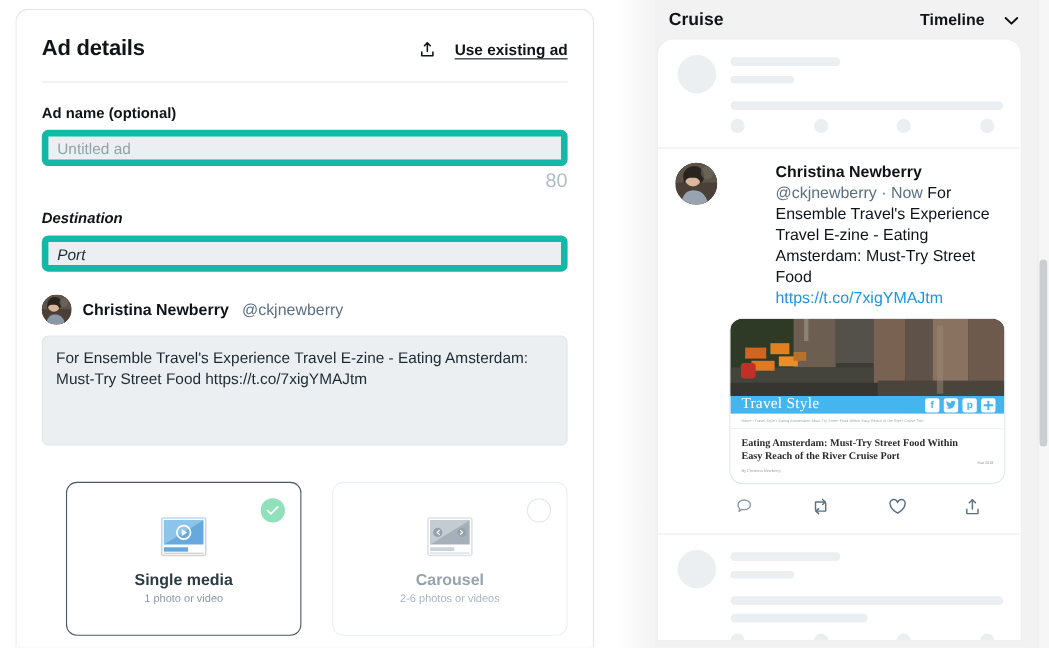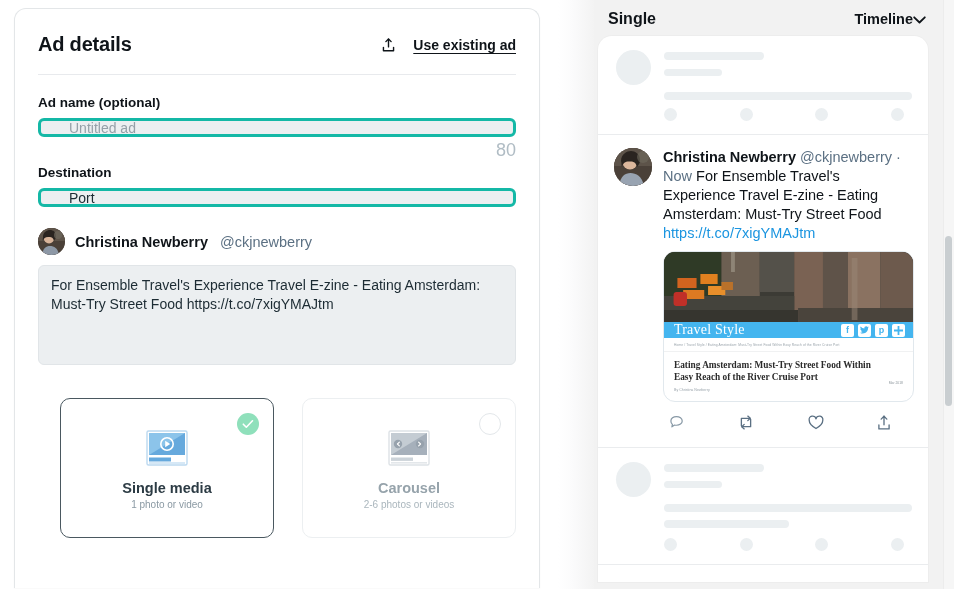--- a/index.html
+++ b/index.html
@@ -66,40 +66,40 @@
   }
   .divider { height: 1px; background: #e8eaed; margin: 0 0 20px 0; }
 
   .field-label {
     font-size: 13.5px;
     font-weight: bold;
     color: #0f1419;
     margin-bottom: 8px;
   }
   .input-box {
-    height: 19px;
+    height: 33px;
     background: #eceff1;
-    border: 3px solid #14b8a6;
+    border: 6px solid #14b8a6;
     border-radius: 6px;
     display: flex;
     align-items: center;
-    padding: 0 28px;
+    padding: 0 8px;
     font-size: 14px;
   }
   .input-box.placeholder { color: #95a0a8; }
   .input-box.value { color: #1c2b33; }
   .counter {
     text-align: right;
     font-size: 18px;
     color: #b0bcc4;
     margin-top: 3px;
     margin-bottom: 1px;
   }
   .field-block { margin-bottom: 0; }
-  .field-dest { margin-top: 4px; }
+  .field-dest { margin-top: 16px; font-style: italic; }
 
   
   .account-row {
     display: flex;
     align-items: center;
     gap: 10px;
     margin-top: 21px;
     margin-bottom: 10px;
   }
   .avatar {
@@ -181,21 +181,21 @@
     overflow: hidden;
   }
   .preview-head {
     display: flex;
     align-items: center;
     justify-content: space-between;
     padding: 10px 28px 8px 14px;
   }
   .preview-title { font-size: 16px; font-weight: bold; color: #0f1419; }
   .timeline-sel {
-    display: flex; align-items: center; gap: 0;
+    display: flex; align-items: center; gap: 18px;
     font-size: 14.5px; font-weight: bold; color: #0f1419;
     cursor: pointer;
   }
   .phone {
     margin-left: 4px;
     width: 330px;
     background: #ffffff;
     border-radius: 14px 14px 0 0;
     overflow: hidden;
     height: 546px;
@@ -222,21 +222,21 @@
   
   .tweet {
     display: flex;
     gap: 11px;
     padding: 13px 14px 6px 16px;
     border-bottom: 1px solid #eaecee;
   }
   .tw-av { width: 38px; height: 38px; border-radius: 50%; overflow: hidden; flex: none; background:#6b6157; }
   .tw-av svg { display:block; width:100%; height:100%; }
   .tw-body { flex: 1; min-width: 0; }
-  .tw-meta { font-size: 14.5px; line-height: 19px; }
+  .tw-meta { font-size: 14.5px; line-height: 19px; margin-left: 42px; }
   .tw-name { font-weight: bold; color: #0f1419; }
   .tw-handle { color: #5b7083; }
   .tw-text {
     font-size: 14.5px;
     line-height: 19px;
     color: #0f1419;
     margin-top: 0px;
   }
   .tw-link { color: #1b95e0; font-size: 14.5px; line-height: 19px; display:block;}
 
@@ -421,21 +421,21 @@
         </div>
       </div>
     </div>
   </div>
 
   <div class="seam"></div>
 
   <div class="right-pane">
 
     <div class="preview-head">
-      <div class="preview-title">Single</div>
+      <div class="preview-title">Cruise</div>
       <div class="timeline-sel">
         <span>Timeline</span>
         <span>
           <svg width="13" height="8" viewBox="0 0 13 8" fill="none" stroke="#0f1419" stroke-width="1.8" stroke-linecap="round" stroke-linejoin="round">
             <path d="M1.2 1.3L6.5 6.5l5.3-5.2"></path>
           </svg>
         </span>
       </div>
     </div>
 

